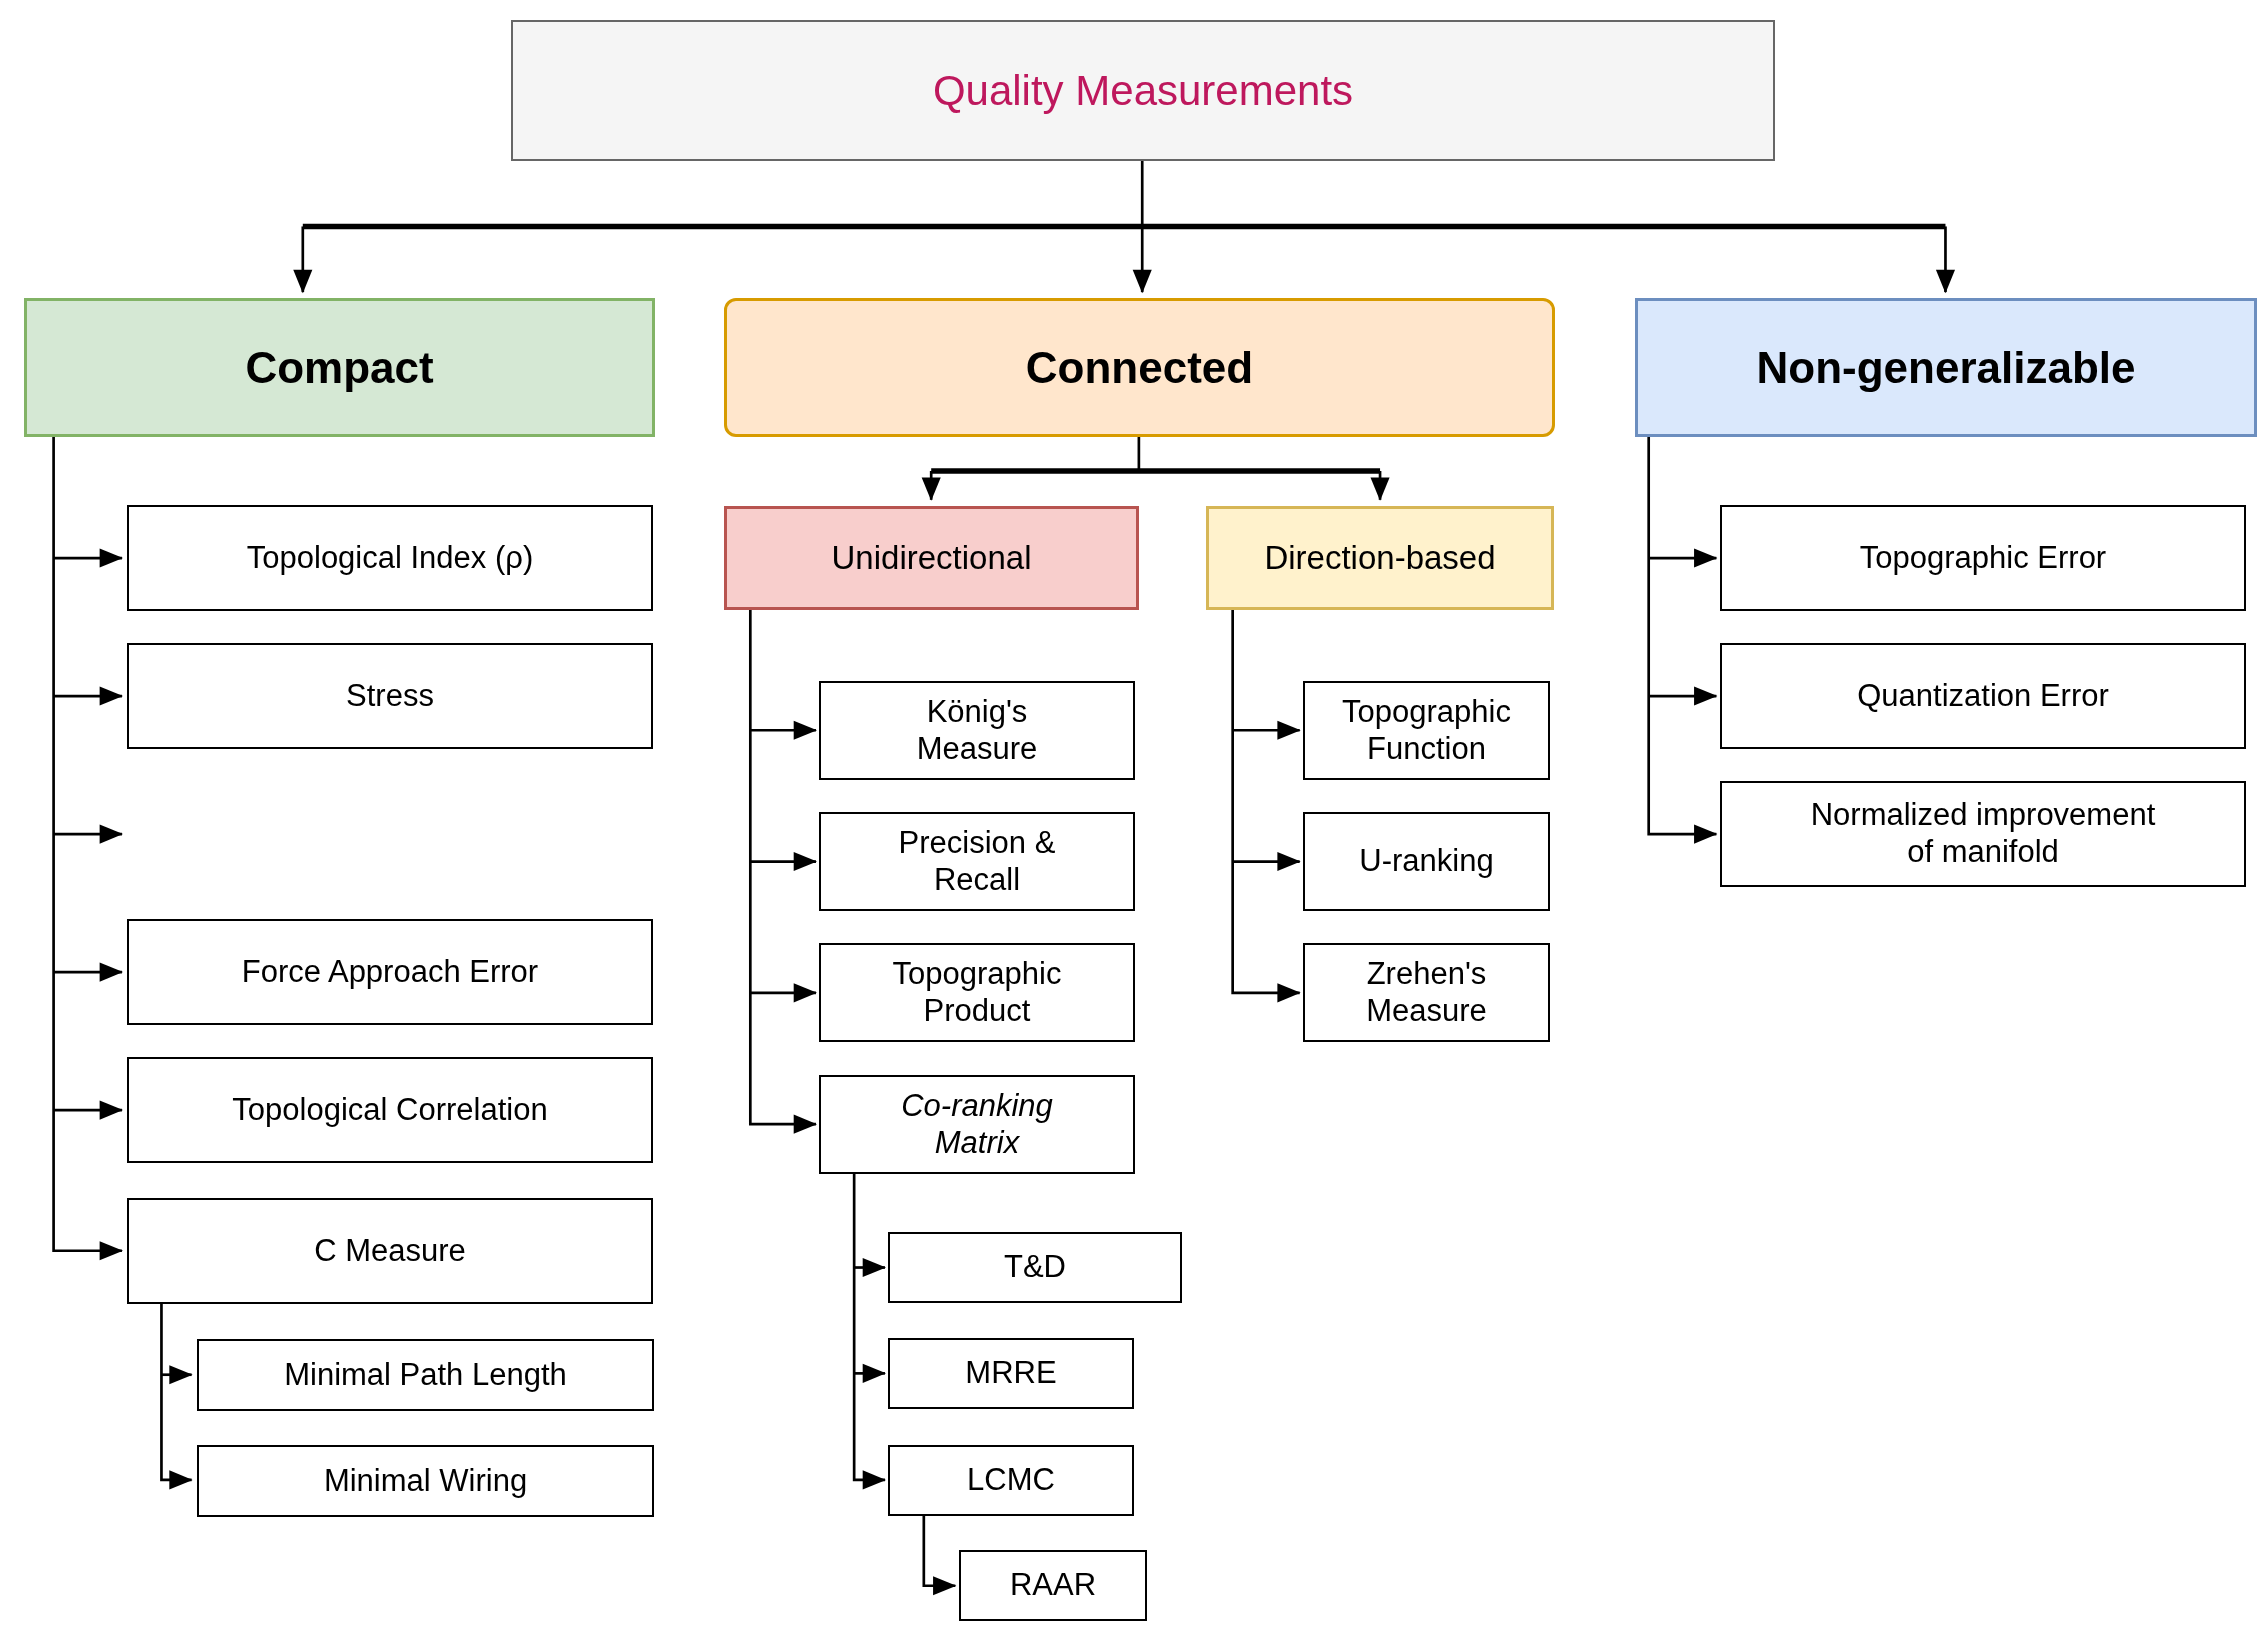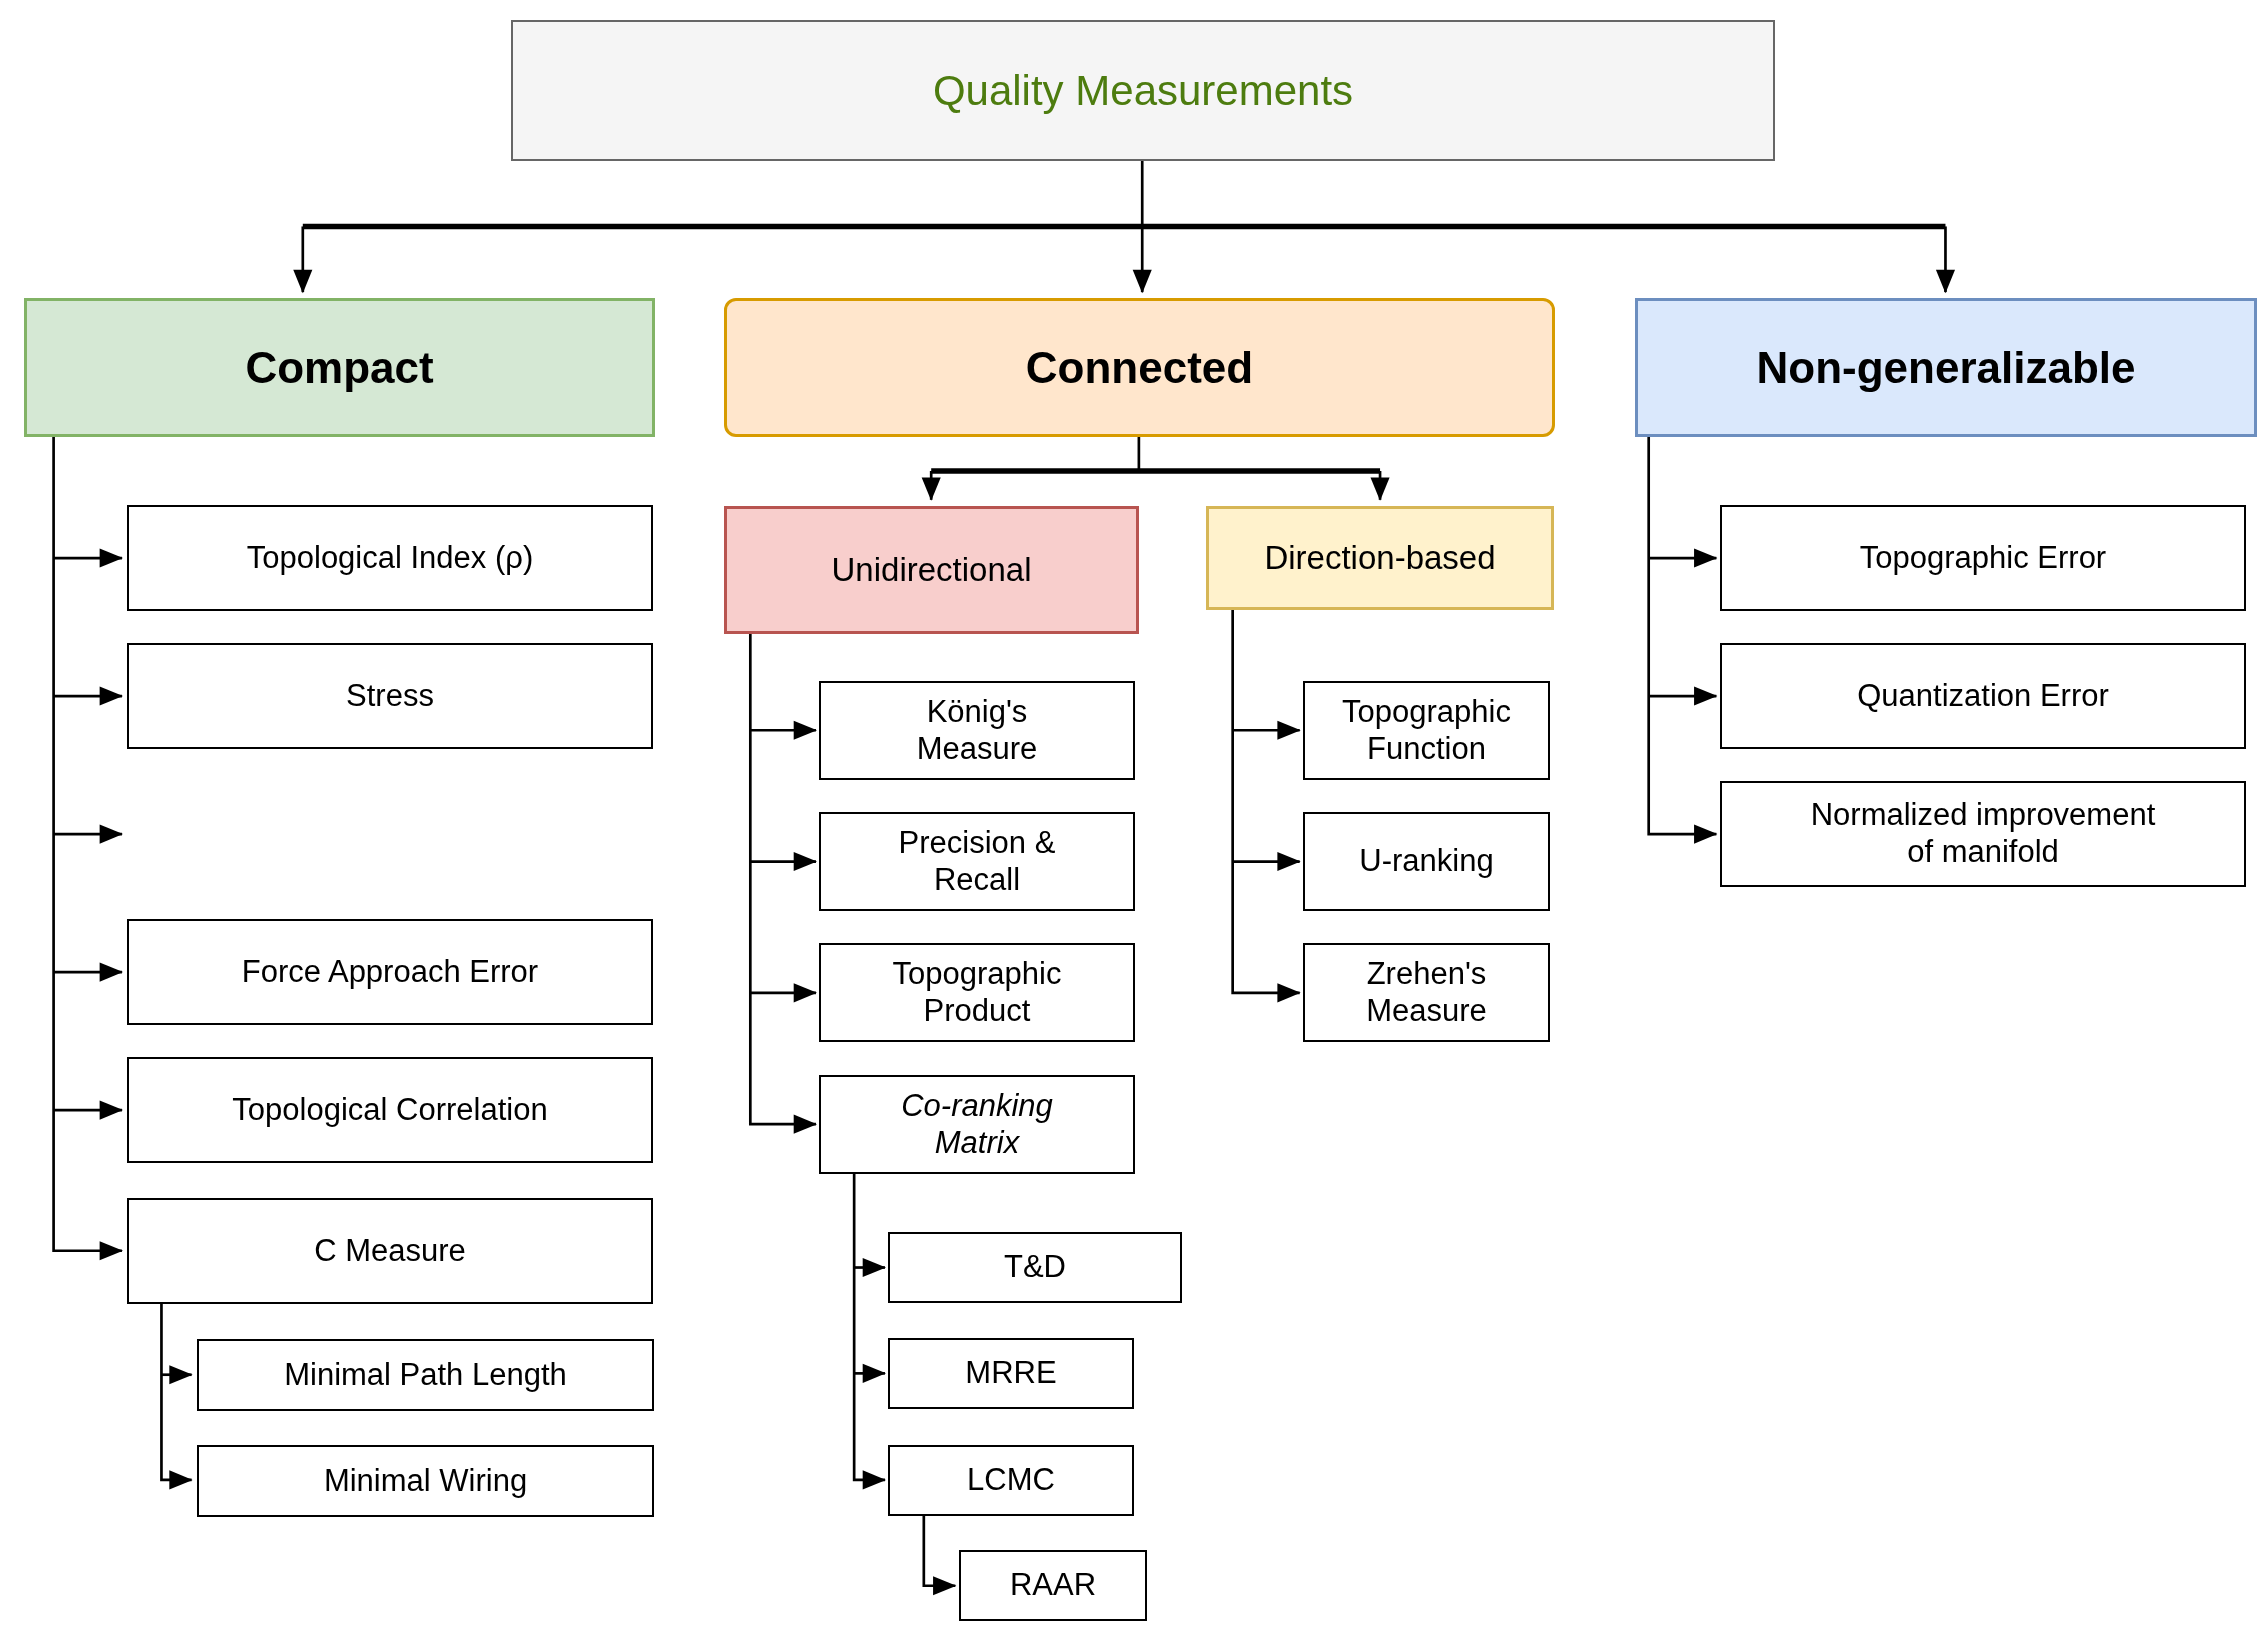--- a/index.html
+++ b/index.html
@@ -19,21 +19,21 @@
     white-space:pre-line;
     background:#ffffff;
     border:2.7px solid #000000;
     color:#000000;
     font-size:31px;
     line-height:1.18;
   }
   .title{
     background:#f5f5f5;
     border:2.7px solid #666666;
-    color:#4d7c0f;
+    color:#be185d;
     font-size:42px;
   }
   .hdr{
     font-weight:bold;
     font-size:44px;
     border-width:3.3px;
   }
   .subhdr{
     font-size:33px;
     border-width:3.3px;
@@ -106,21 +106,21 @@
   <div class="box hdr bg-blue" style="left:1635px;top:298px;width:622px;height:139px;">Non-generalizable</div>
 
   <div class="box" style="left:127px;top:505px;width:526px;height:106px;">Topological Index (ρ)</div>
   <div class="box" style="left:127px;top:643px;width:526px;height:106px;">Stress</div>
   <div class="box" style="left:127px;top:919px;width:526px;height:106px;">Force Approach Error</div>
   <div class="box" style="left:127px;top:1057px;width:526px;height:106px;">Topological Correlation</div>
   <div class="box" style="left:127px;top:1198px;width:526px;height:106px;">C Measure</div>
   <div class="box" style="left:197px;top:1339px;width:457px;height:72px;">Minimal Path Length</div>
   <div class="box" style="left:197px;top:1445px;width:457px;height:72px;">Minimal Wiring</div>
 
-  <div class="box subhdr bg-red" style="left:724px;top:506px;width:415px;height:128px;">Unidirectional</div>
+  <div class="box subhdr bg-red" style="left:724px;top:506px;width:415px;height:104px;">Unidirectional</div>
   <div class="box subhdr bg-yellow" style="left:1206px;top:506px;width:348px;height:104px;">Direction-based</div>
 
   <div class="box" style="left:819px;top:681px;width:316px;height:99px;">König's
 Measure</div>
   <div class="box" style="left:819px;top:812px;width:316px;height:99px;">Precision &amp;
 Recall</div>
   <div class="box" style="left:819px;top:943px;width:316px;height:99px;">Topographic
 Product</div>
   <div class="box" style="left:819px;top:1075px;width:316px;height:99px;font-style:italic;">Co-ranking
 Matrix</div>

